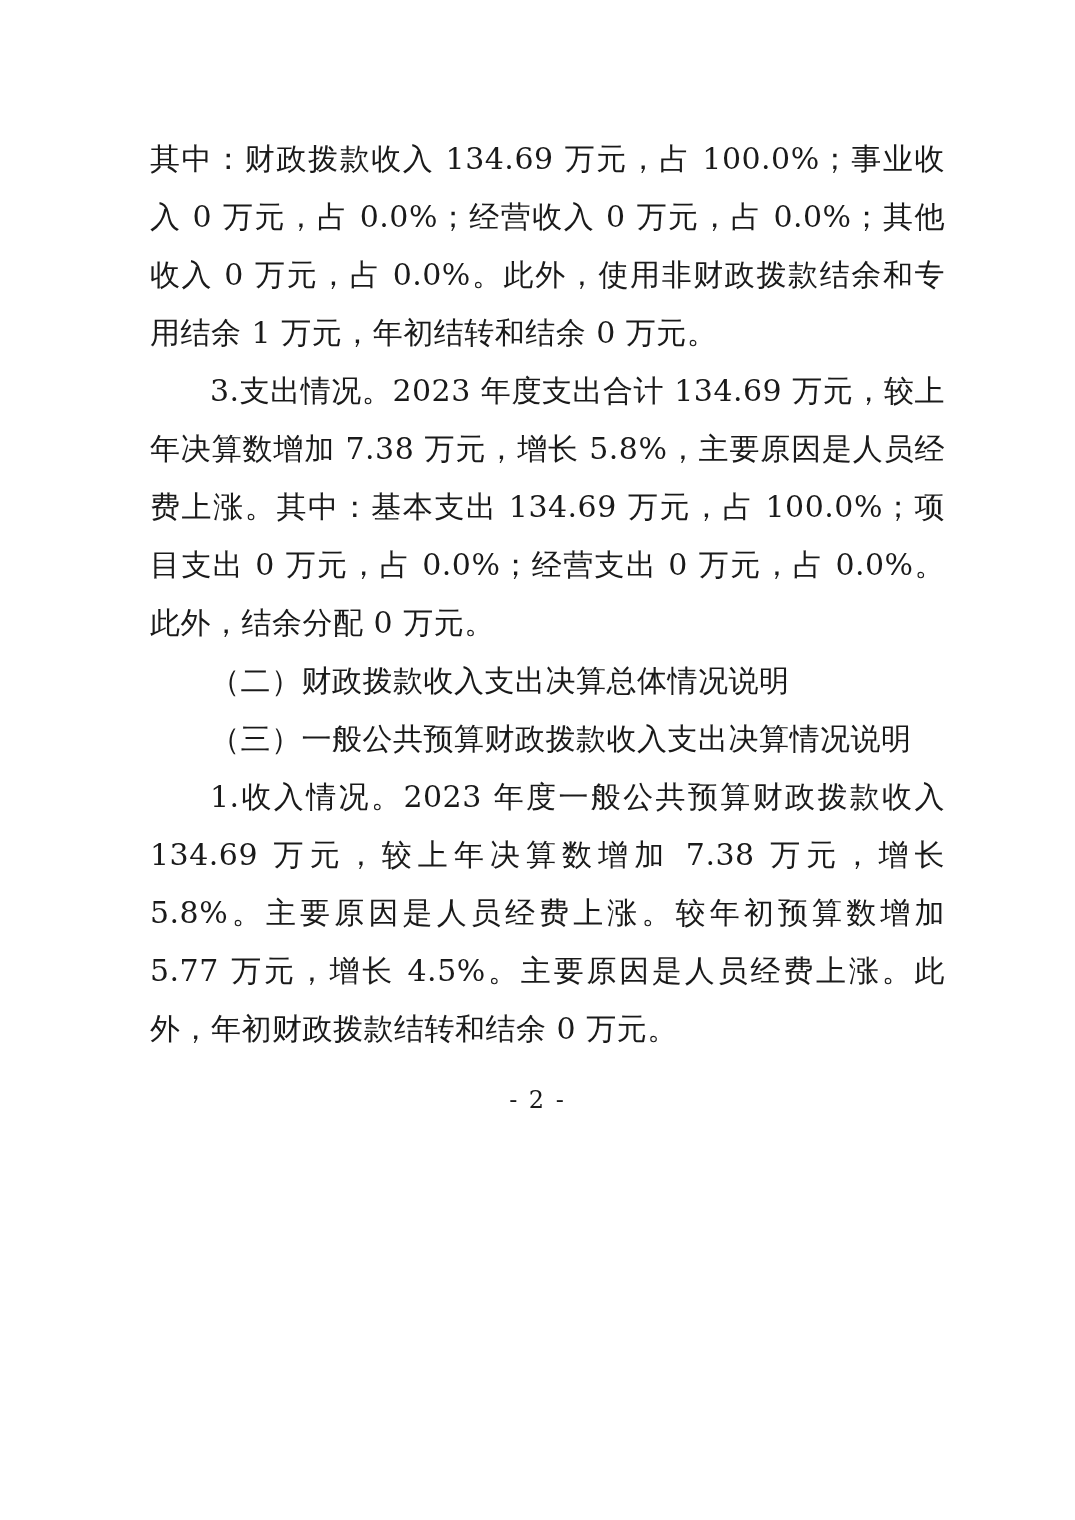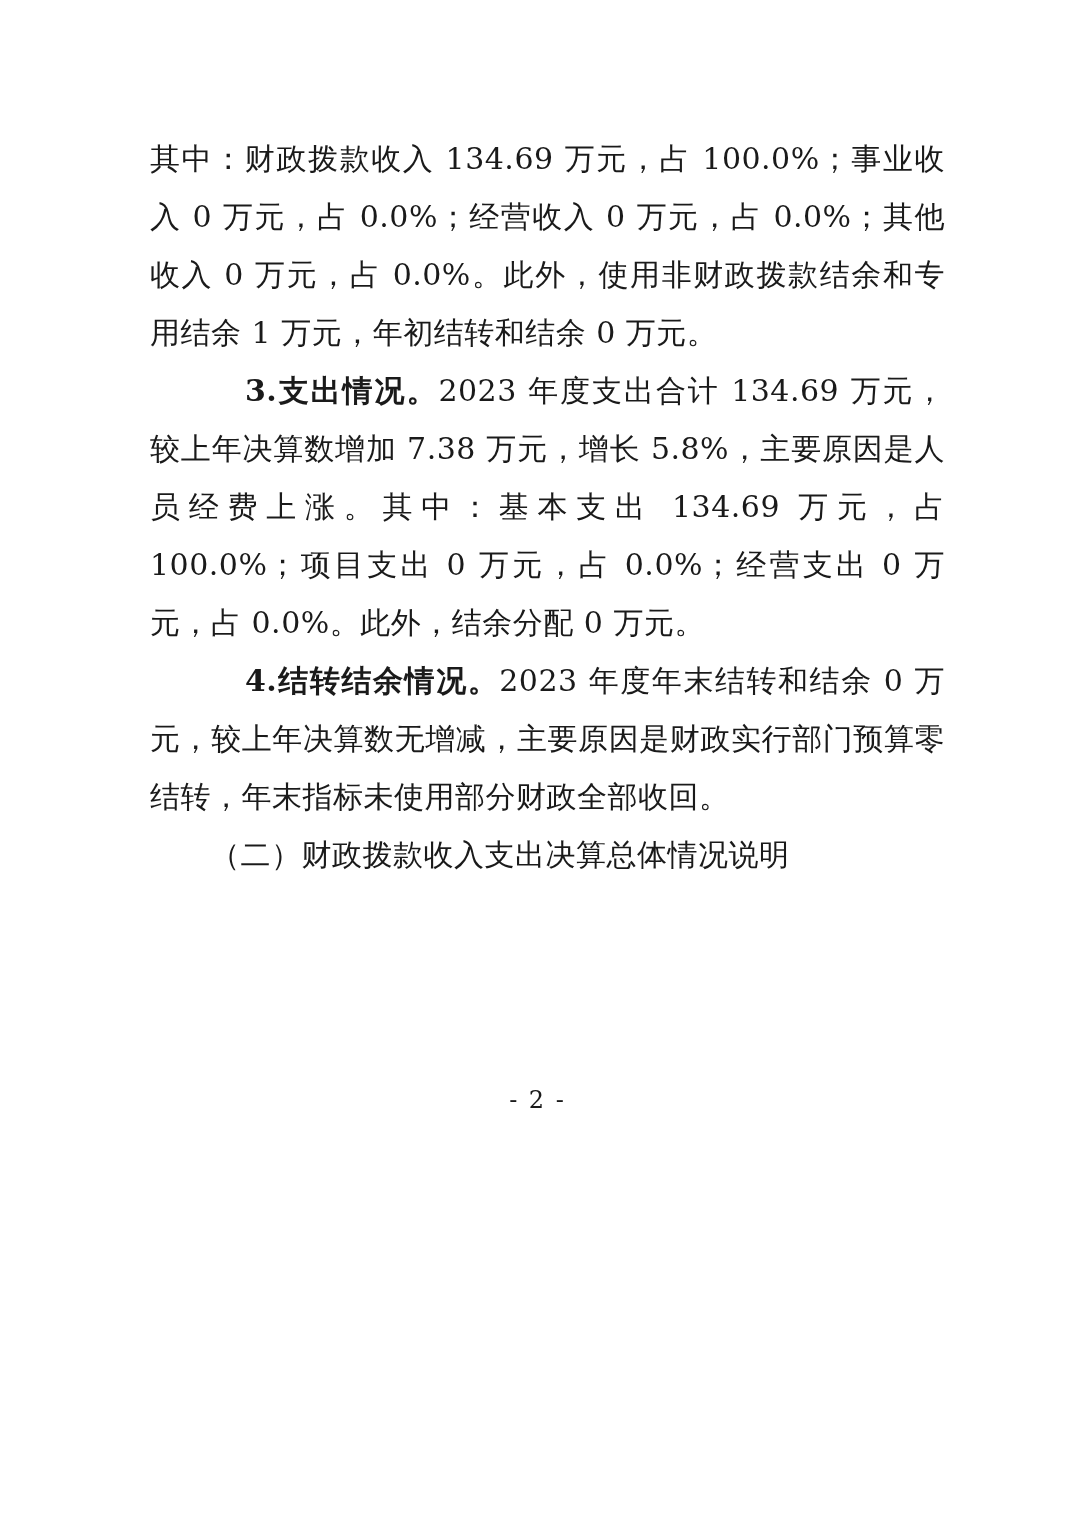--- a/index.html
+++ b/index.html
@@ -33,22 +33,21 @@
     text-indent: 2em;
   }
   .para-noindent {
     text-indent: 0;
   }
   .heading {
     text-indent: 2em;
     font-weight: 400;
   }
   .lead {
-    font-weight: 700;
-    margin-left: 35px;
+    font-weight: 400;
   }
   .footer {
     position: absolute;
     left: 0;
     right: 0;
     bottom: 58px;
     text-align: center;
     font-size: 24px;
     font-family: "DejaVu Serif", "Liberation Serif", serif;
     color: #1a1a1a;
@@ -59,24 +58,25 @@
 <body>
 
 <div class="page">
 
   <div class="body-text">
 
     <p class="para-noindent">其中：财政拨款收入 134.69 万元，占 100.0%；事业收入 0 万元，占 0.0%；经营收入 0 万元，占 0.0%；其他收入 0 万元，占 0.0%。此外，使用非财政拨款结余和专用结余 1 万元，年初结转和结余 0 万元。</p>
 
     <p class="para"><span class="lead">3.支出情况。</span><span>2023 年度支出合计 134.69 万元，较上年决算数增加 7.38 万元，增长 5.8%，主要原因是人员经费上涨。其中：基本支出 134.69 万元，占 100.0%；项目支出 0 万元，占 0.0%；经营支出 0 万元，占 0.0%。此外，结余分配 0 万元。</span></p>
 
-    <p class="para"><span class="lead">4.结转结余情况。</span><span>2023 年度年末结转和结余 0 万元，较上年决算数无增减，主要原因是财政实行部门预算零结转，年末指标未使用部分财政全部收回。</span></p>
 
     <p class="heading">（二）财政拨款收入支出决算总体情况说明</p>
 
 
+    <p class="heading">（三）一般公共预算财政拨款收入支出决算情况说明</p>
 
+    <p class="para"><span class="lead">1.收入情况。</span><span>2023 年度一般公共预算财政拨款收入 134.69 万元，较上年决算数增加 7.38 万元，增长 5.8%。主要原因是人员经费上涨。较年初预算数增加 5.77 万元，增长 4.5%。主要原因是人员经费上涨。此外，年初财政拨款结转和结余 0 万元。</span></p>
 
   </div>
 
   <div class="footer">- 2 -</div>
 
 </div>
 
 </body></html>

